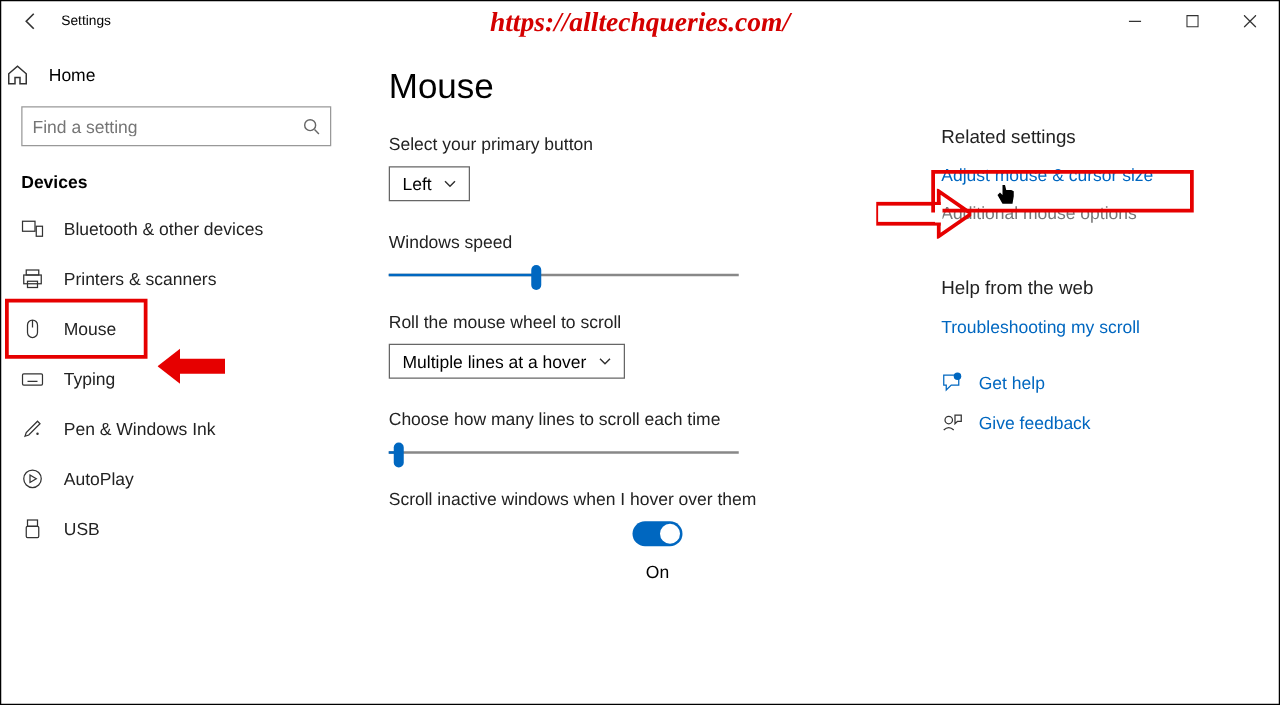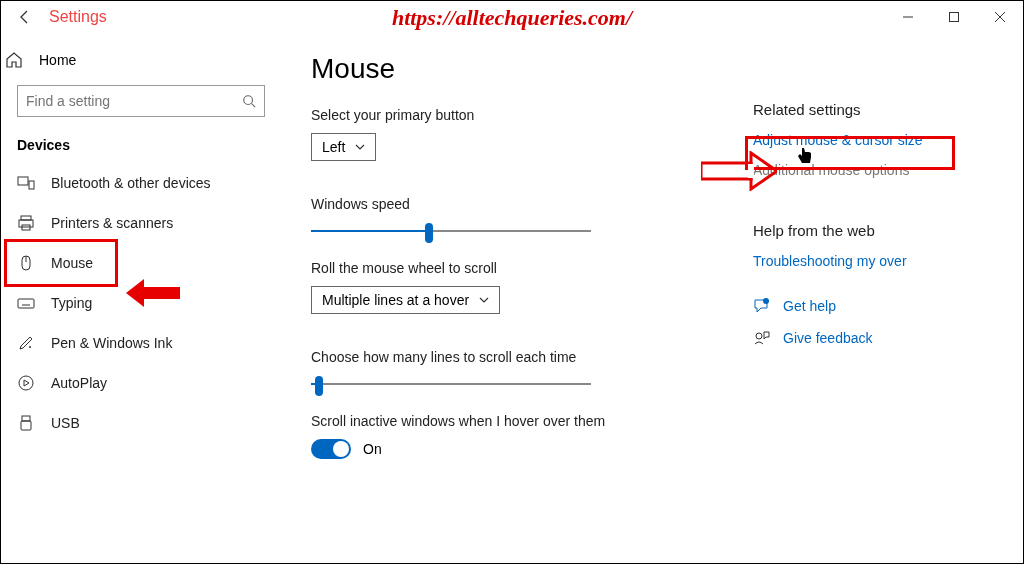--- a/index.html
+++ b/index.html
@@ -18,21 +18,21 @@
       align-items: center;
       padding: 0 4px;
       position: relative;
     }
     .back-btn {
       width: 40px; height: 32px;
       display: flex; align-items: center; justify-content: center;
       cursor: pointer;
     }
     .back-btn svg { width: 16px; height: 16px; }
-    .app-title { font-size: 16px; margin-left: 4px; color: #ef4444; }
+    .app-title { font-size: 11px; margin-left: 4px; color: #000000; }
     .watermark {
       position: absolute;
       left: 50%; transform: translateX(-50%);
       top: 4px;
       font-size: 22px;
       font-weight: bold;
       font-style: italic;
       color: #d40000;
       font-family: Georgia, serif;
       white-space: nowrap;
@@ -109,21 +109,20 @@
     }
     .main-col { width: 430px; }
     .page-heading {
       font-size: 28px; font-weight: 400;
       margin-bottom: 22px;
       color: #000;
     }
     .setting-label {
       font-size: 14px; color: #222;
       margin-bottom: 10px;
-      margin-top: 11px;
     }
     .dropdown {
       border: 1px solid #666;
       padding: 5px 10px 5px 10px;
       font-size: 14px;
       display: inline-flex; align-items: center; gap: 10px;
       margin-bottom: 24px;
       cursor: pointer;
     }
     .dropdown.wide { min-width: 170px; }
@@ -141,20 +140,21 @@
       position: absolute; top: -7px;
       width: 8px; height: 20px;
       border-radius: 4px;
       background: #0067c0;
       transform: translateX(-50%);
       cursor: pointer;
     }
     .toggle-row {
       display: flex; align-items: center; gap: 12px;
       margin-top: 10px;
+      flex-direction: column;
     }
     .toggle {
       width: 40px; height: 20px;
       border-radius: 10px;
       background: #0067c0;
       position: relative;
       cursor: pointer;
     }
     .toggle-knob {
       position: absolute; right: 2px; top: 2px;
@@ -376,21 +376,21 @@
       <div class="right-heading">Related settings</div>
       <span class="right-link">Adjust mouse &amp; cursor size</span>
       <span class="right-link muted">Additional mouse options</span>
 
       <div class="red-box-right"></div>
       <svg class="cursor-hand" viewBox="0 0 16 18">
         <path d="M5 1 L5 9 L3 7 L1 9 L5 16 L13 16 L14 10 L14 6 L12 5 L10 5 L8 5 L7 1 Z" fill="#000"></path>
       </svg>
 
       <div class="right-heading" style="margin-top:44px;">Help from the web</div>
-      <span class="right-link">Troubleshooting my over</span>
+      <span class="right-link">Troubleshooting my scroll</span>
 
       <div class="help-section">
         <div class="action-row">
           <span class="aicon">
               <svg viewBox="0 0 18 18">
                 <path d="M2 3 H14 V11 H8 L4 15 V11 H2 Z" stroke="#0067c0" fill="none"></path>
                 <circle cx="13" cy="4" r="3" fill="#0067c0"></circle>
               </svg>
             </span>
           <span class="alabel">Get help</span>

